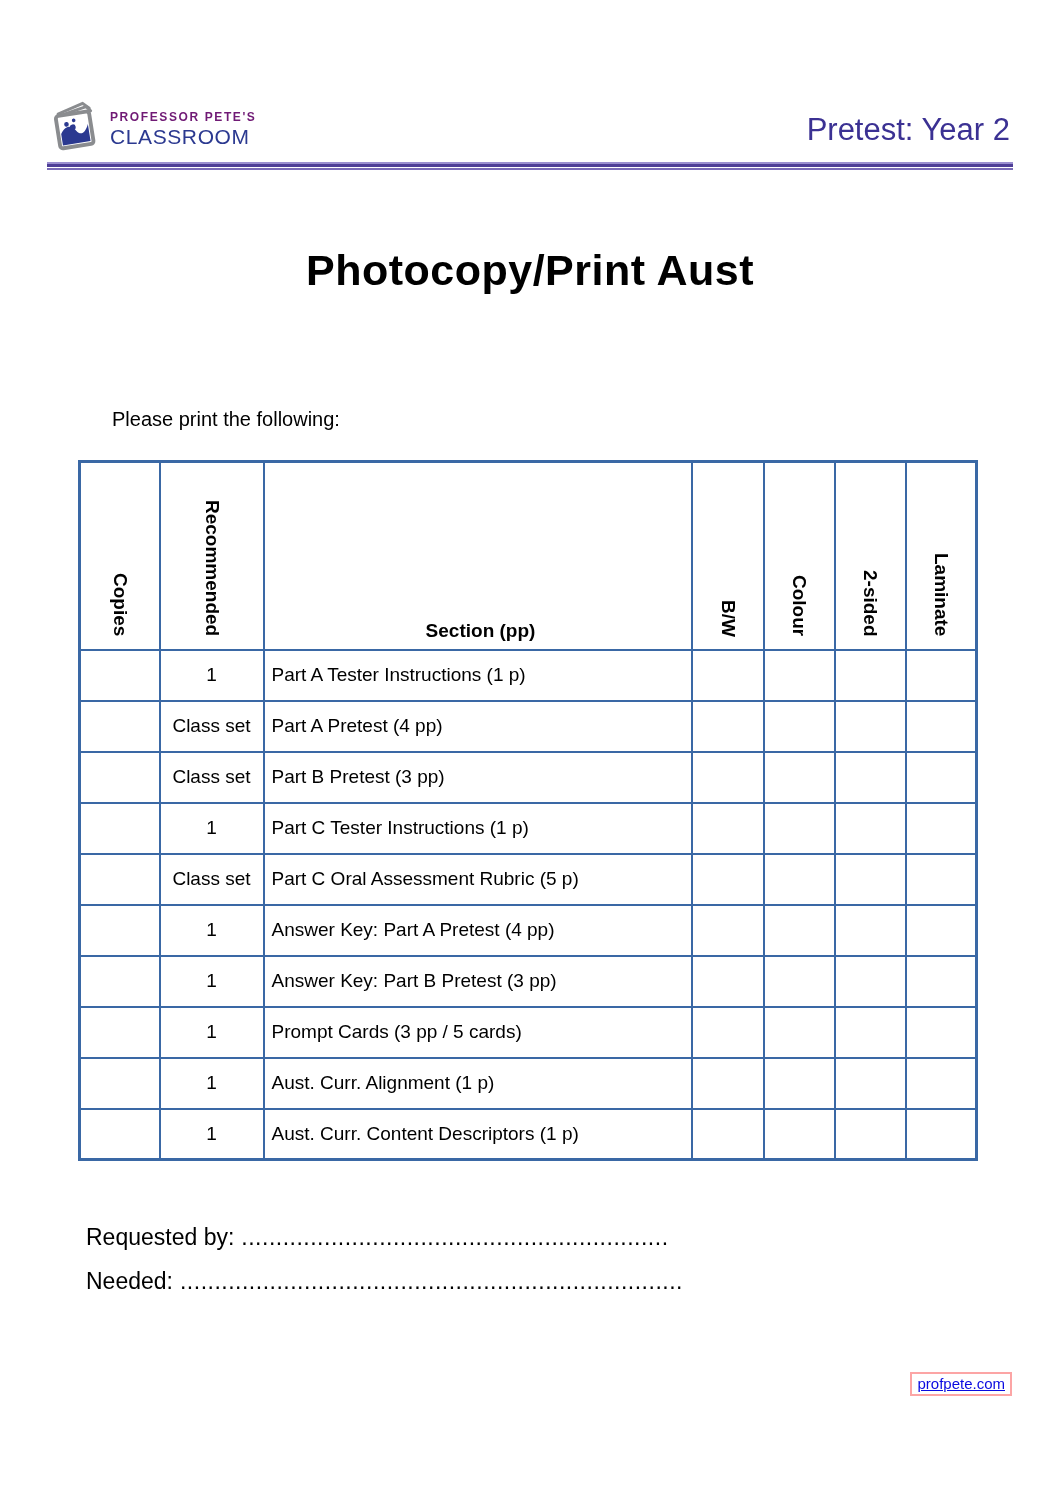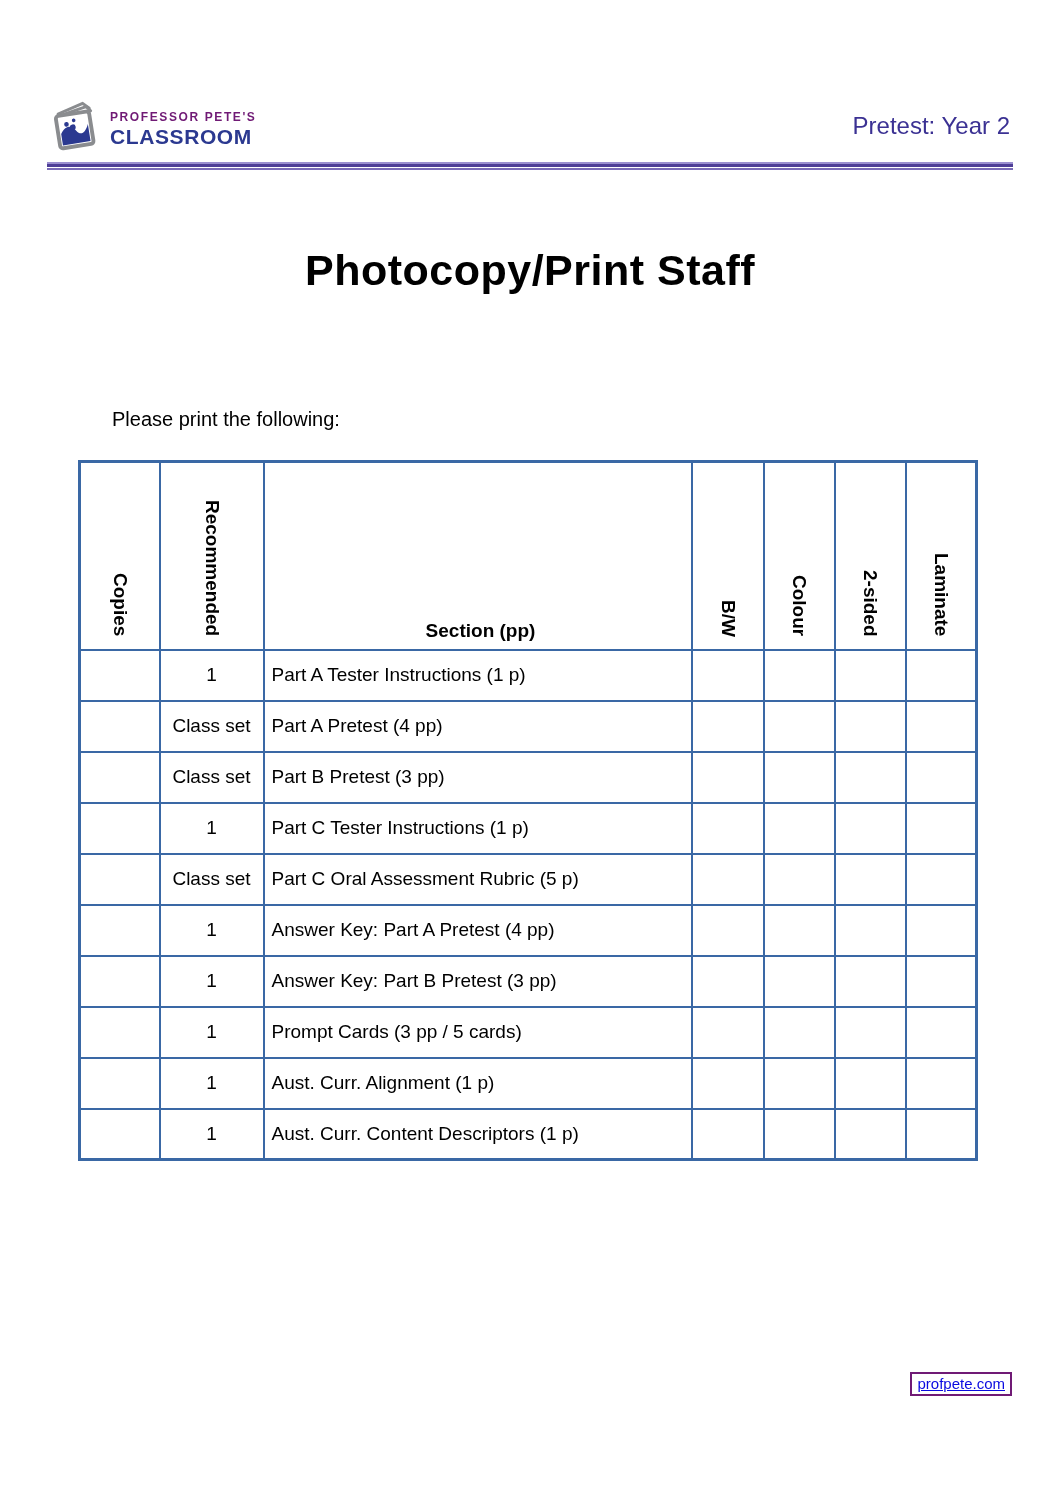--- a/index.html
+++ b/index.html
@@ -11,23 +11,23 @@
     position: relative;
     overflow: hidden;
   }
   .page { position: absolute; inset: 0; }
 
   
   .logo-group { position: absolute; left: 48px; top: 100px; display: flex; align-items: flex-start; }
   .logo-icon { width: 54px; height: 52px; flex: 0 0 auto; }
   .logo-text { margin-left: 8px; margin-top: 10px; }
   .logo-line1 { font-size: 12px; font-weight: bold; color: #701a75; letter-spacing: 1.6px; }
-  .logo-line2 { font-size: 21px; font-weight: bold; color: #2b3990; letter-spacing: 0.6px; margin-top: 1px; }
-
-  .pretest-label { position: absolute; top: 112px; right: 50px; font-size: 24px; color: #3b3193; }
+  .logo-line2 { font-size: 21px; font-weight: normal; color: #2b3990; letter-spacing: 0.6px; margin-top: 1px; }
+
+  .pretest-label { position: absolute; top: 112px; right: 50px; font-size: 31px; color: #3b3193; }
 
   .rule { position: absolute; left: 47px; right: 47px; top: 162px; }
   .rule-top { height: 5px; background: linear-gradient(to bottom, #9b8fd0 0%, #9b8fd0 35%, #4e3e97 35%, #4e3e97 100%); }
   .rule-bottom { height: 2px; background: #7a6bb8; margin-top: 1px; }
 
   
   .doc-title { position: absolute; top: 246px; left: 0; right: 0; text-align: center;
                font-size: 43px; font-weight: bold; letter-spacing: 0.5px; }
   .to-line { position: absolute; left: 112px; top: 362px; font-size: 23px; font-weight: bold; }
   .instruction { position: absolute; left: 112px; top: 408px; font-size: 20px; font-weight: normal; }
@@ -43,21 +43,21 @@
   th.h-section { height: 188px; vertical-align: bottom; text-align: center;
                  font-weight: bold; font-size: 19px; padding-bottom: 7px; padding-left: 6px; }
   td { height: 51px; font-size: 19px; vertical-align: middle; }
   td.c-reco { text-align: center; padding: 0 4px; }
   td.c-section { text-align: left; padding-left: 7px; }
 
   
   .footer-lines { position: absolute; left: 86px; top: 1215px; font-size: 23px; line-height: 44px; }
   .footer-lines .dots { letter-spacing: 0.5px; margin-left: 7px; }
   .site-link { position: absolute; right: 48px; top: 1372px;
-               border: 2px solid #701a75; padding: 1px 5px 2px 5px;
+               border: 2px solid #fca5a5; padding: 1px 5px 2px 5px;
                font-size: 15px; color: #0a0ae0; text-decoration: underline; cursor: pointer; }
 </style>
 </head>
 <body>
 
 <div class="page">
 
   <div class="logo-group">
     <svg class="logo-icon" viewBox="0 0 56 54" xmlns="http://www.w3.org/2000/svg">
       <g transform="rotate(-9 28 30)">
@@ -76,21 +76,21 @@
     </div>
   </div>
 
   <div class="pretest-label">Pretest: Year 2</div>
 
   <div class="rule">
     <div class="rule-top"></div>
     <div class="rule-bottom"></div>
   </div>
 
-  <div class="doc-title">Photocopy/Print Staff</div>
+  <div class="doc-title">Photocopy/Print Aust</div>
   <div class="instruction">Please print the following:</div>
 
   <div class="table-wrap">
     <table class="print-table">
       <colgroup>
         <col style="width:80px">
           <col style="width:104px">
           <col style="width:428px">
         <col style="width:72px">
           <col style="width:71px">
@@ -196,16 +196,20 @@
       <td class="c-section">Aust. Curr. Content Descriptors (1 p)</td>
       <td></td>
       <td></td>
       <td></td>
       <td></td>
     </tr>
         </tbody>
     </table>
   </div>
 
+  <div class="footer-lines">
+    <div><span>Requested by:</span><span class="dots">..............................................................</span></div>
+    <div><span>Needed:</span><span class="dots">.........................................................................</span></div>
+  </div>
 
   <div class="site-link">profpete.com</div>
 
 </div>
 
 </body></html>

